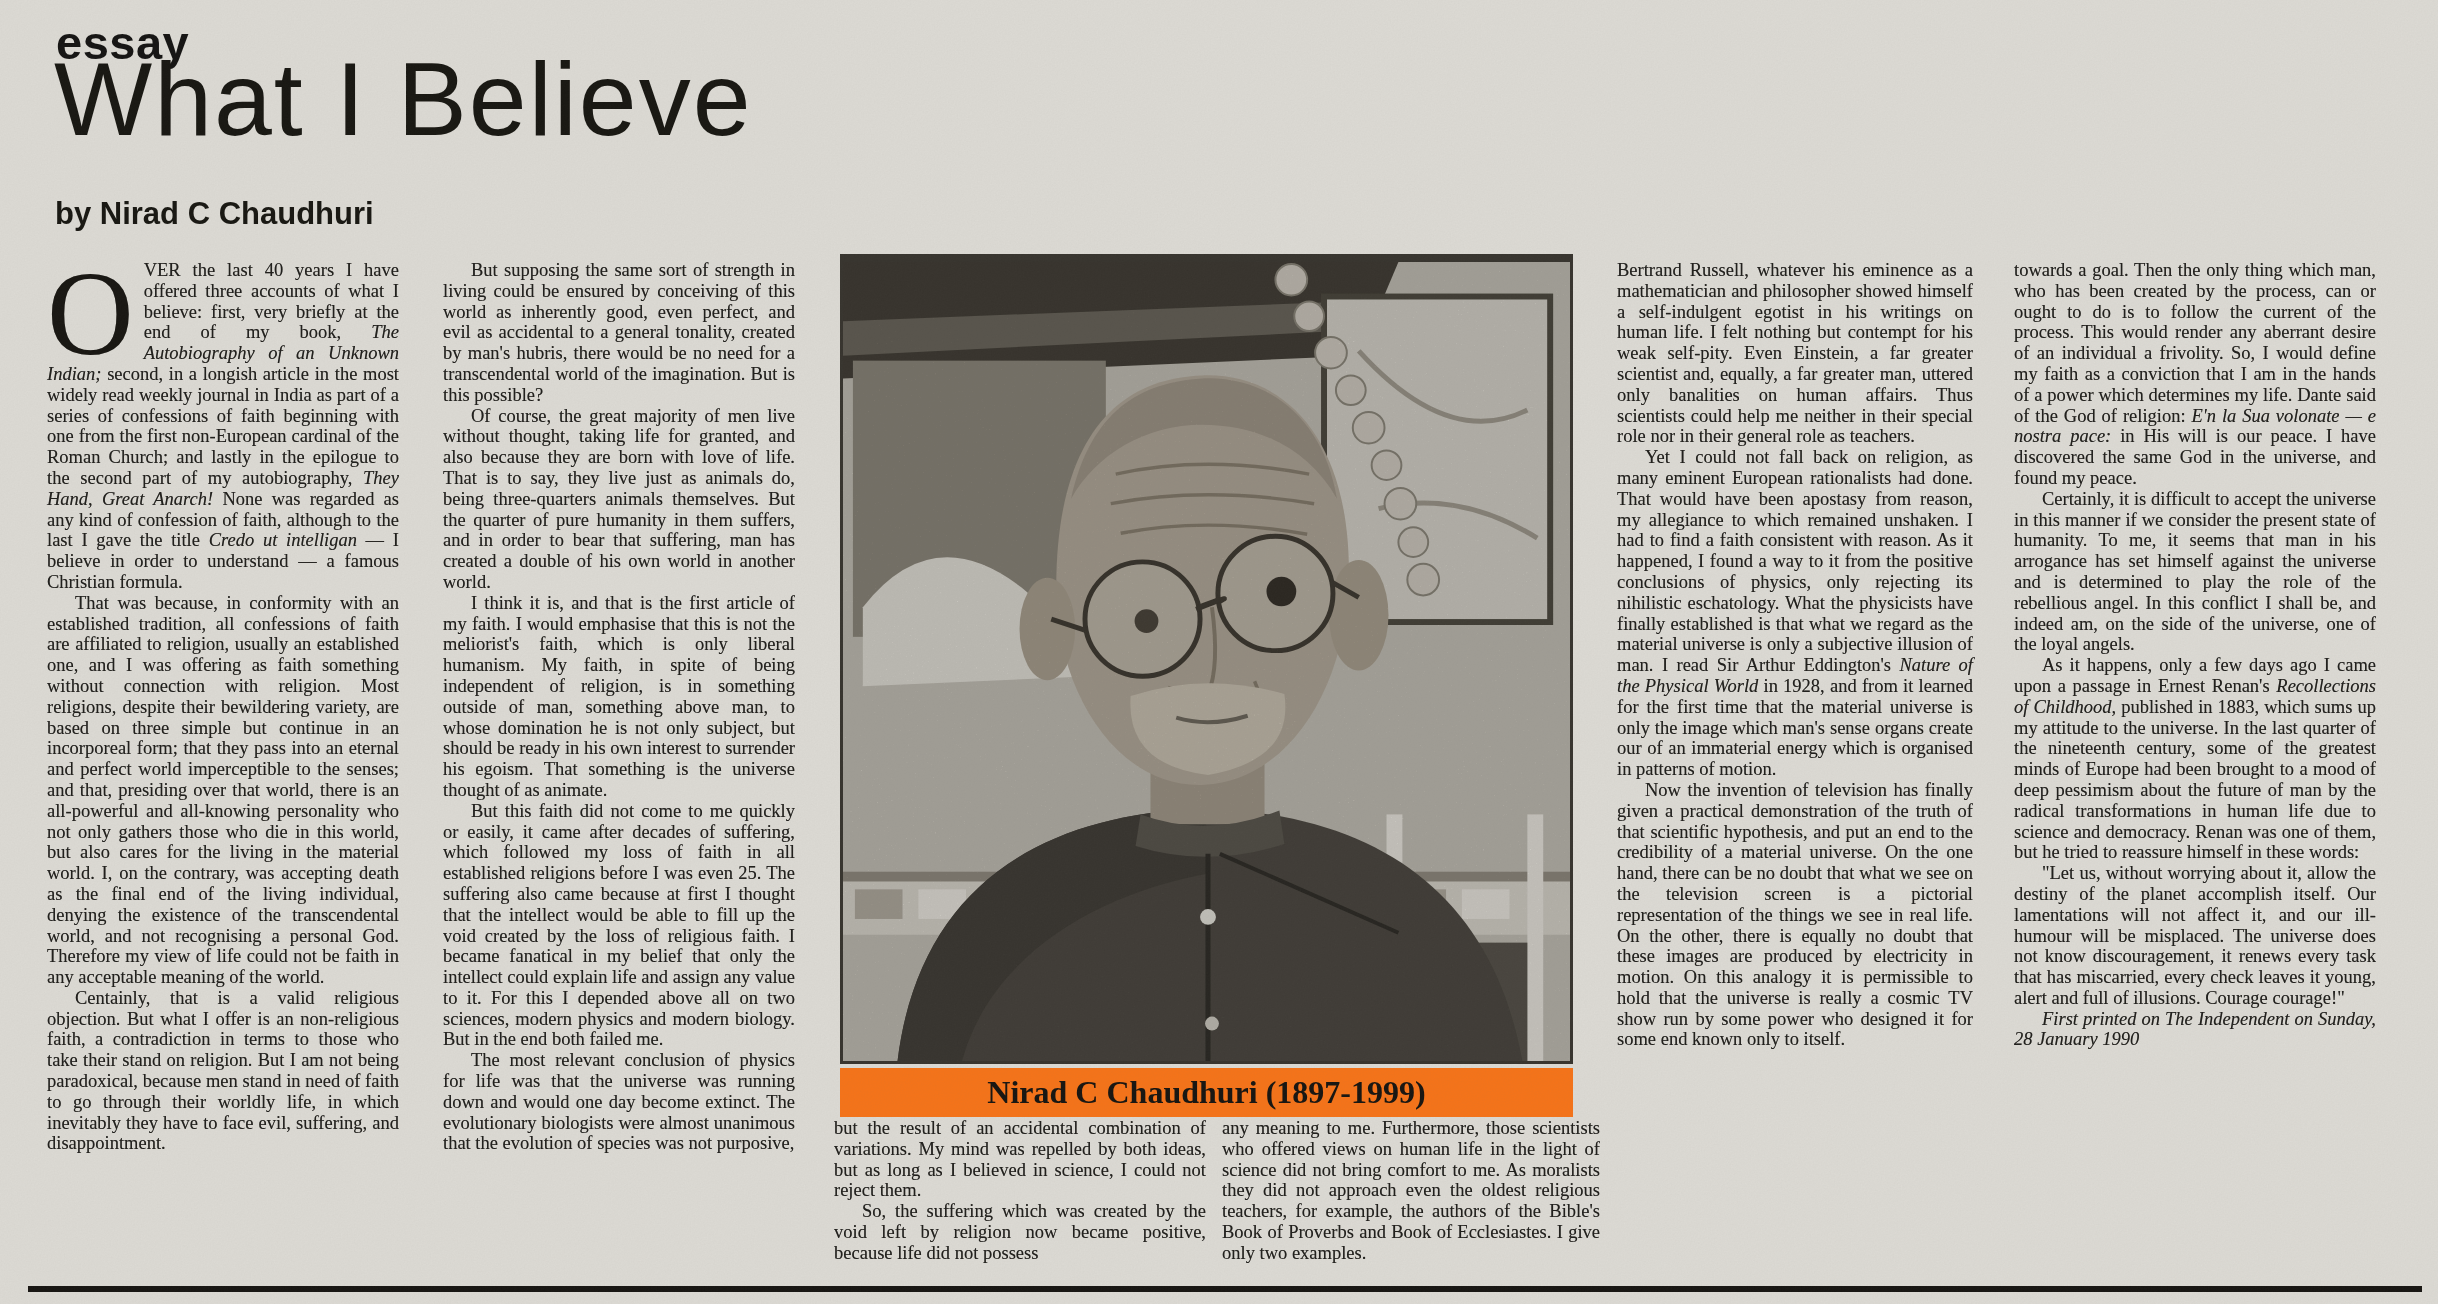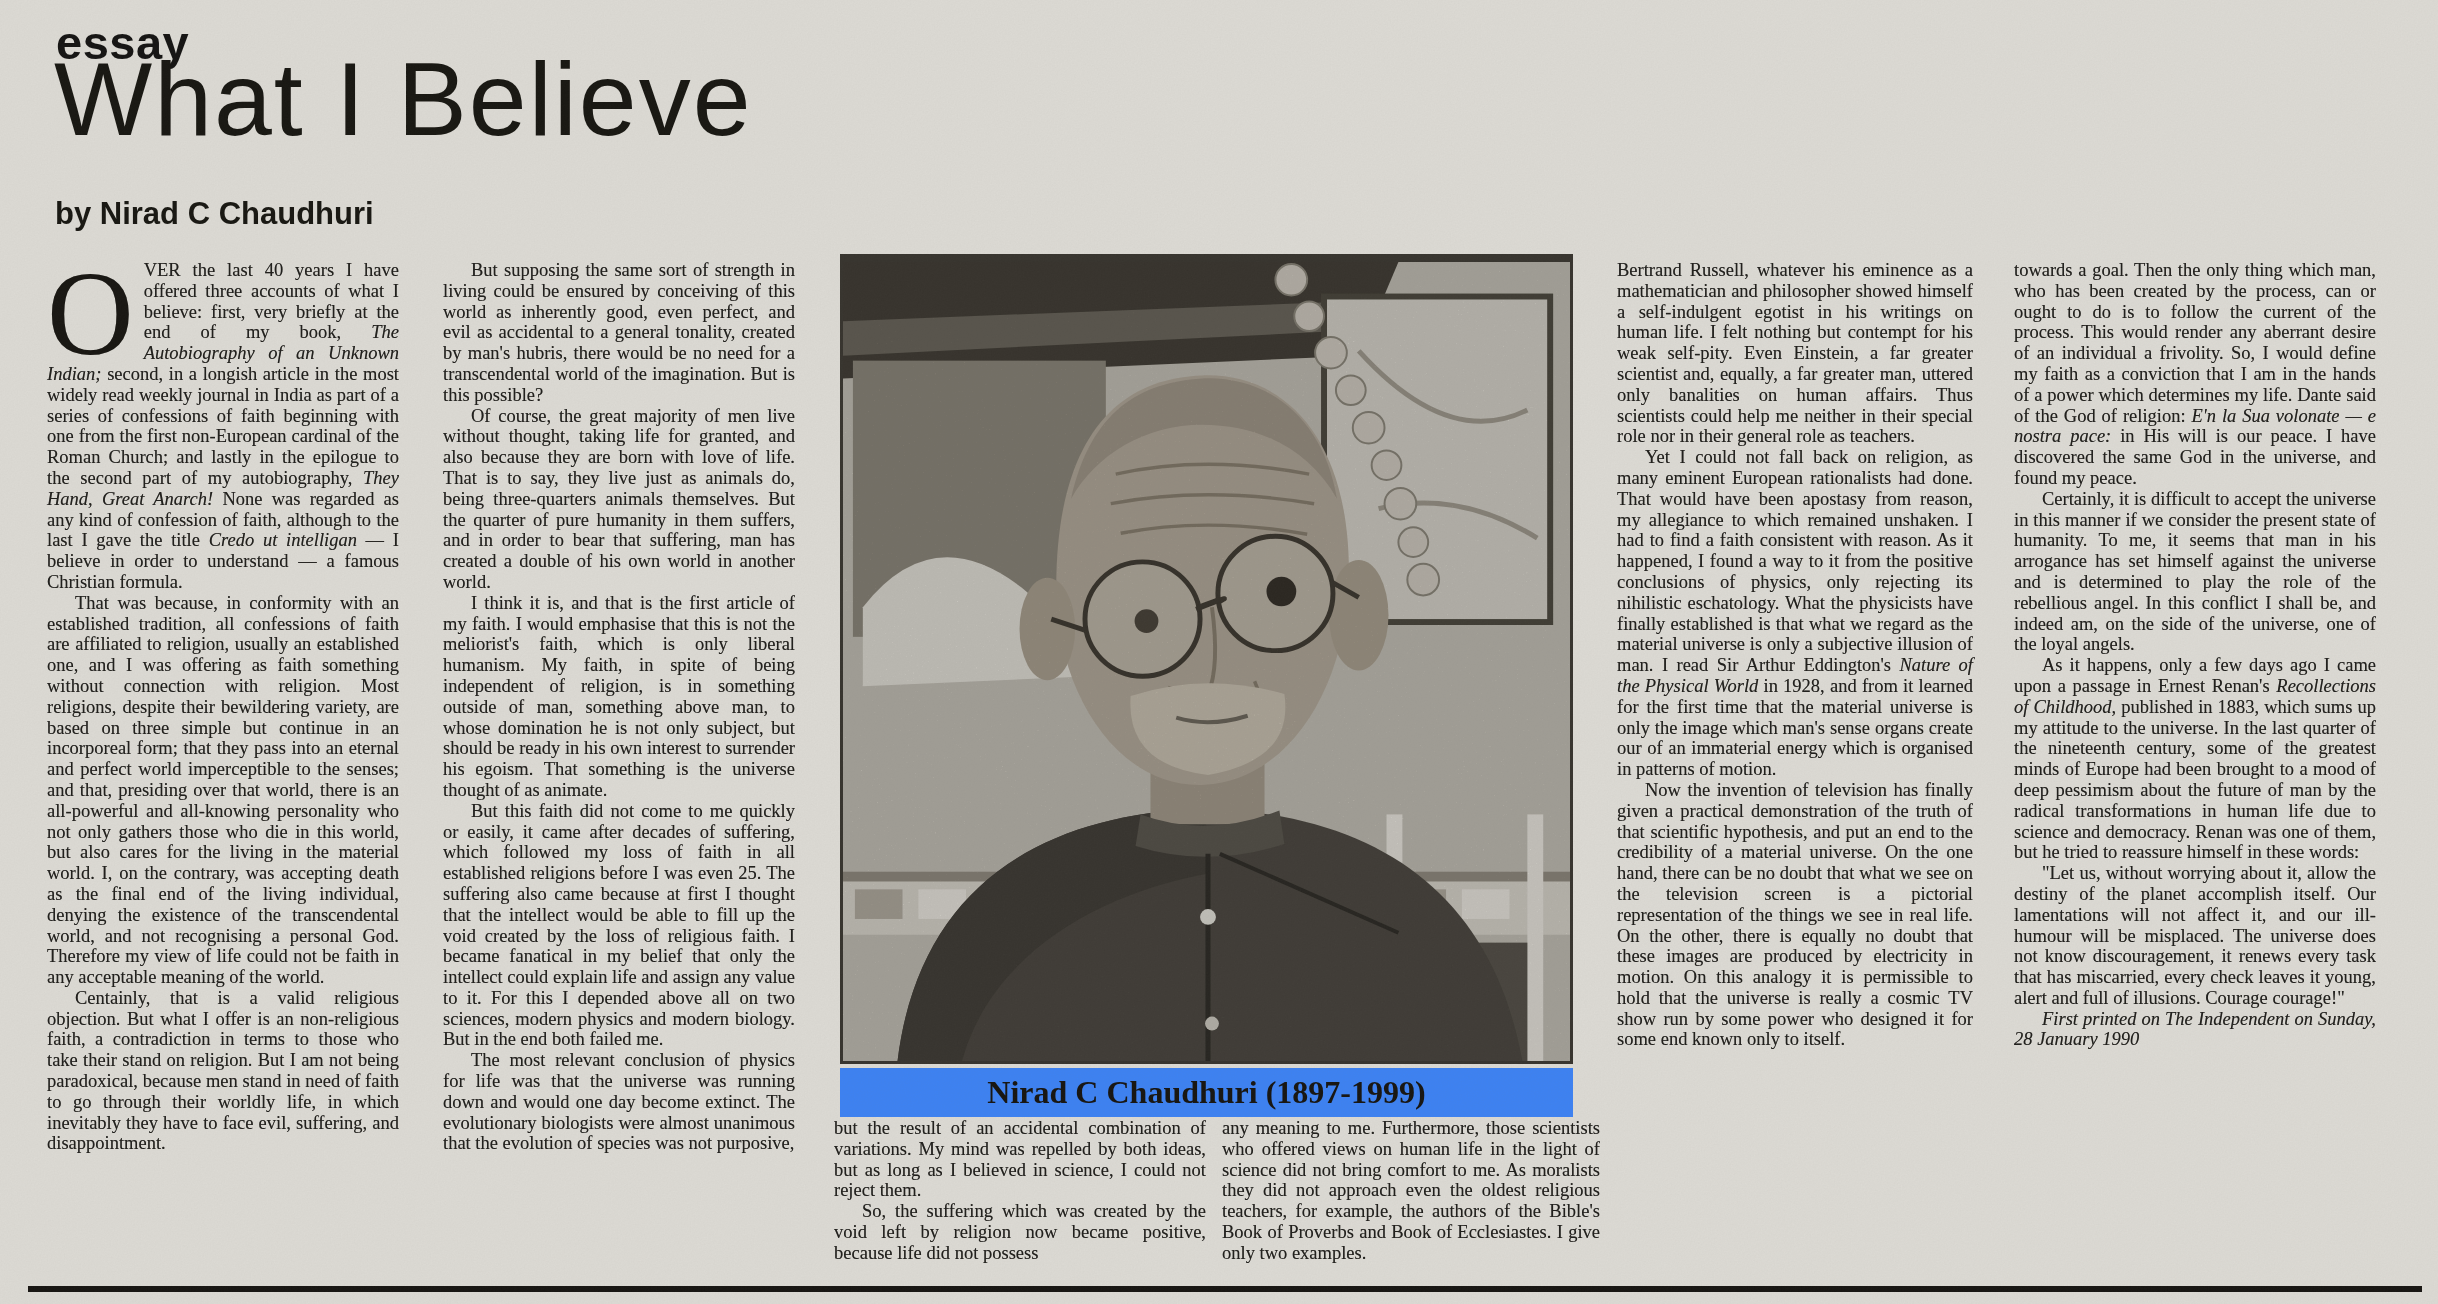--- a/index.html
+++ b/index.html
@@ -45,21 +45,21 @@
   }
   .photo{
     position:absolute;left:840px;top:254px;width:733px;height:810px;
     box-sizing:border-box;border:3px solid #35322c;border-top-width:8px;
     background:#c9c5bc;z-index:2;
   }
   .photo svg{display:block;width:100%;height:100%;}
   .caption{
     position:absolute;left:840px;top:1068px;width:733px;margin:0;
     text-align:center;font-size:32px;font-weight:700;color:#14120e;
-    background:#3b82f6;padding:6px 0 6px;box-sizing:border-box;
+    background:#f97316;padding:6px 0 6px;box-sizing:border-box;
   }
   .credit{font-style:italic;text-indent:0;margin-top:2px;}
   .bottom-rule{
     position:absolute;left:28px;top:1286px;width:2394px;height:6px;
     background:#14120f;
   }
 </style>
 </head>
 <body>
 

